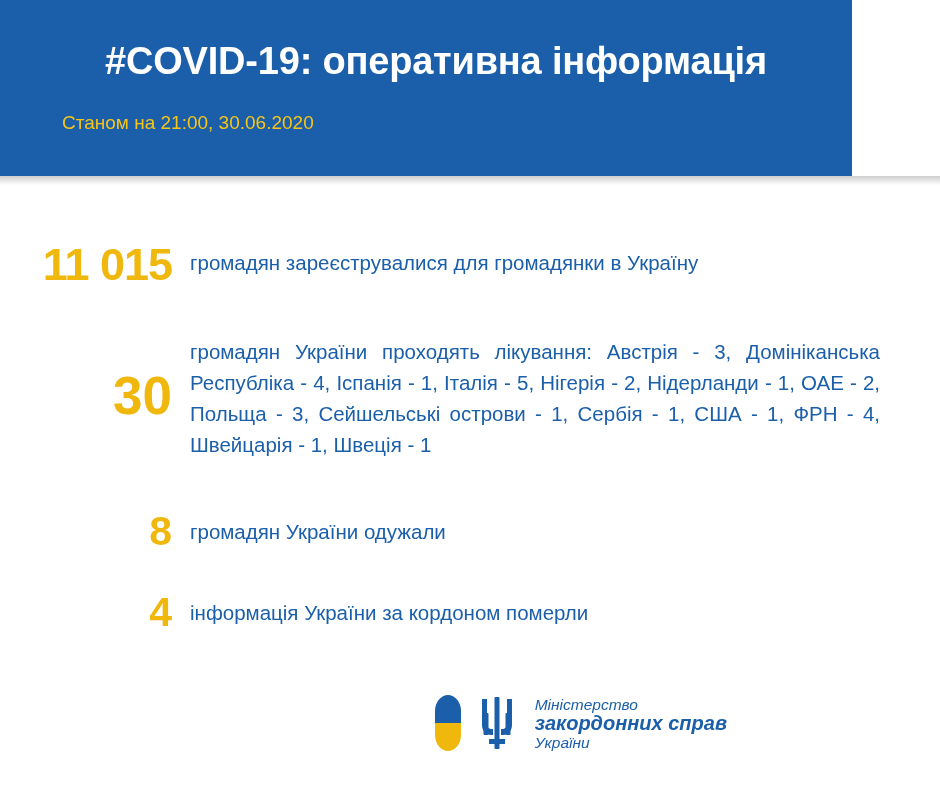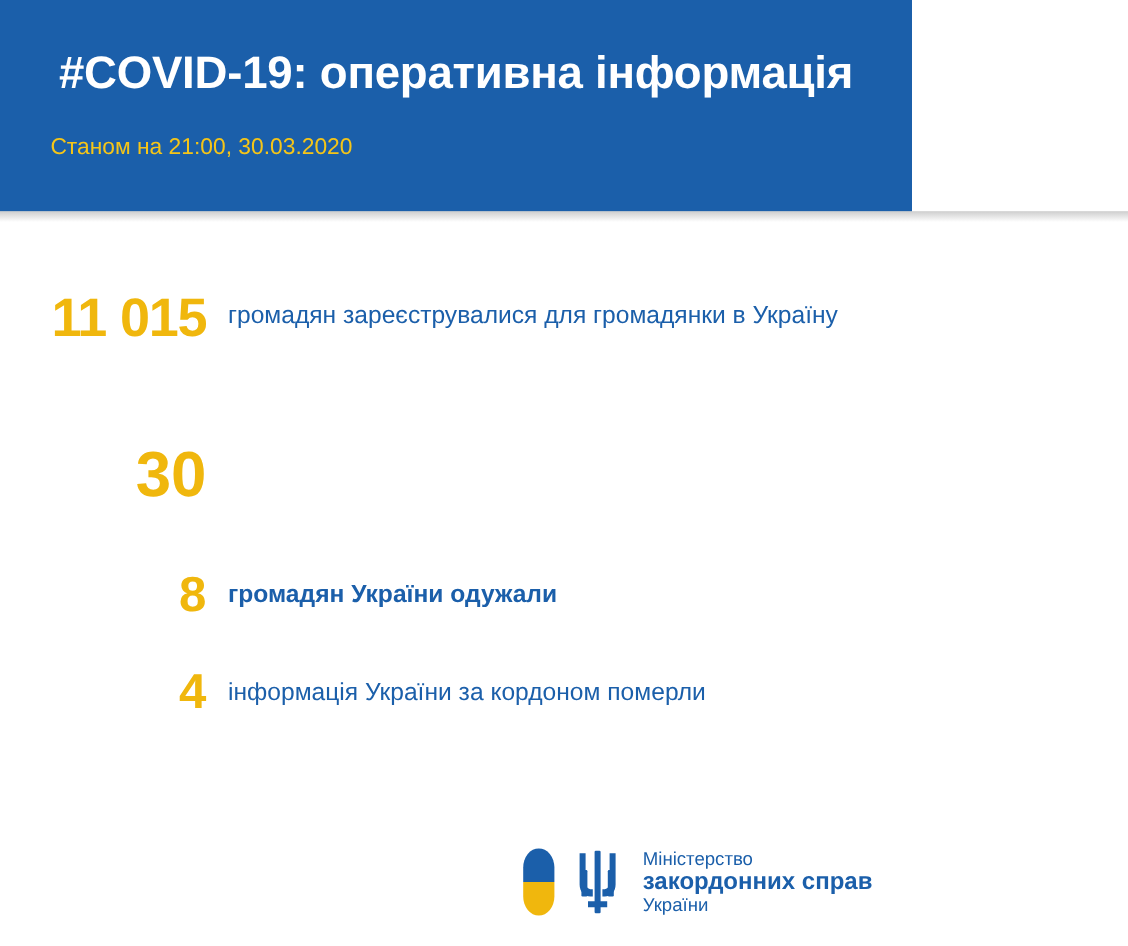--- a/index.html
+++ b/index.html
@@ -15,25 +15,25 @@
   }
   .infographic {
     position: relative;
     width: 940px;
     height: 788px;
     background: #ffffff;
   }
   
   .header {
     position: relative;
-    width: 760px;
+    width: 852px;
     height: 176px;
     background: #1b5faa;
     box-sizing: border-box;
-    padding: 30px 40px 0 40px;
+    padding: 30px 40px 0 60px;
   }
   .header-title {
     color: #ffffff;
     font-size: 38px;
     font-weight: bold;
     letter-spacing: -0.2px;
     line-height: 46px;
     margin: 8px 0 0 0;
     text-align: center;
   }
@@ -86,36 +86,37 @@
   .row-registered { margin-top: 15px; }
   .row-registered .stat-number { font-size: 45px; padding-top: 2px; letter-spacing: -1px; }
   .row-registered .stat-text { padding-top: 8px; }
 
   .row-treatment { margin-top: 46px; }
   .row-treatment .stat-number { font-size: 53px; padding-top: 34px; }
   .row-treatment .stat-text { padding-top: 2px; }
 
   .row-recovered { margin-top: 50px; }
   .row-recovered .stat-number { font-size: 41px; padding-top: 0px; }
-  .row-recovered .stat-text { padding-top: 6px; font-weight: bold; }
+  .row-recovered .stat-text { padding-top: 6px; }
 
   .row-died { margin-top: 38px; }
   .row-died .stat-number { font-size: 41px; padding-top: 0px; }
   .row-died .stat-text { padding-top: 6px; }
 
   .stat-sub {
     display: block;
   }
   
   .footer {
     position: absolute;
     left: 0;
-    bottom: 0;
+    bottom: 12px;
     width: 779px;
     height: 108px;
+    font-style: italic;
   }
   .logo {
     position: absolute;
     right: 52px;
     bottom: 24px;
     display: flex;
     align-items: center;
   }
   .logo-flag {
     width: 26px;
@@ -154,33 +155,34 @@
     background: #ffffff;
   }
 </style>
 </head>
 <body>
 
 <div class="infographic">
 
   <div class="header">
     <div class="header-title">#COVID-19: оперативна інформація</div>
-    <div class="header-date">Станом на 21:00, 30.03.2020</div>
+    <div class="header-date">Станом на 21:00, 30.06.2020</div>
   </div>
   <div class="header-shadow"></div>
 
   <div class="stats">
 
     <div class="stat-row row-registered">
       <div class="stat-number">11 015</div>
       <div class="stat-text justify">громадян зареєструвалися для громадянки в Україну</div>
     </div>
 
     <div class="stat-row row-treatment">
       <div class="stat-number">30</div>
+      <div class="stat-text justify">громадян України проходять лікування: Австрія - 3, Домініканська Республіка - 4, Іспанія - 1, Італія - 5,   Нігерія - 2, Нідерланди - 1, ОАЕ - 2, Польща - 3, Сейшельські острови - 1, Сербія - 1, США - 1, ФРН - 4, Швейцарія - 1, Швеція - 1</div>
     </div>
 
     <div class="stat-row row-recovered">
       <div class="stat-number">8</div>
       <div class="stat-text">
         <span class="stat-sub">громадян України одужали</span>
       </div>
     </div>
 
     <div class="stat-row row-died">

